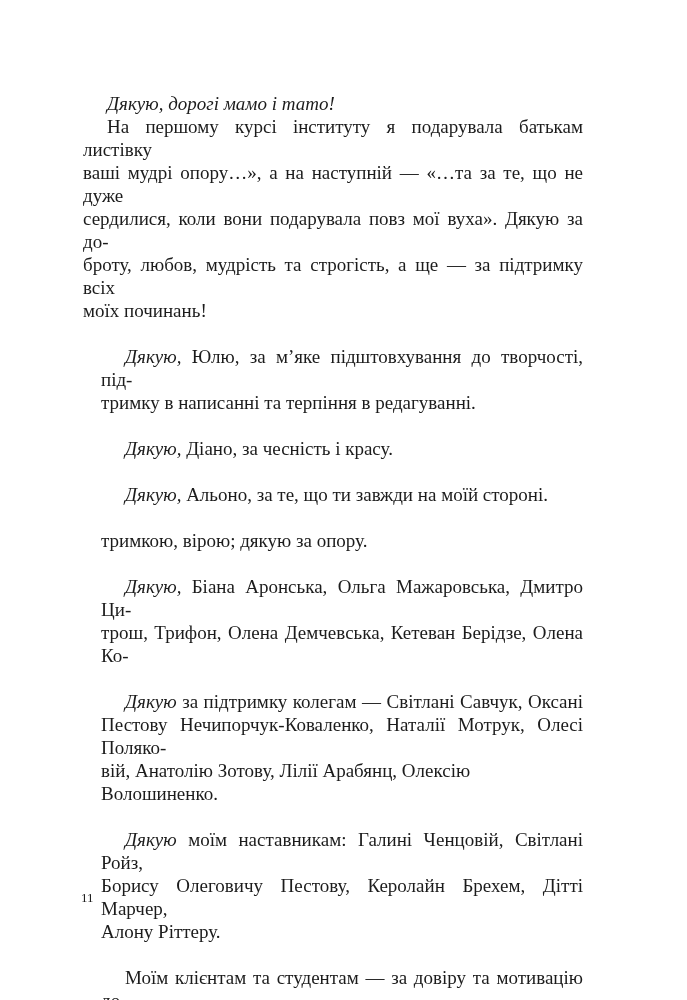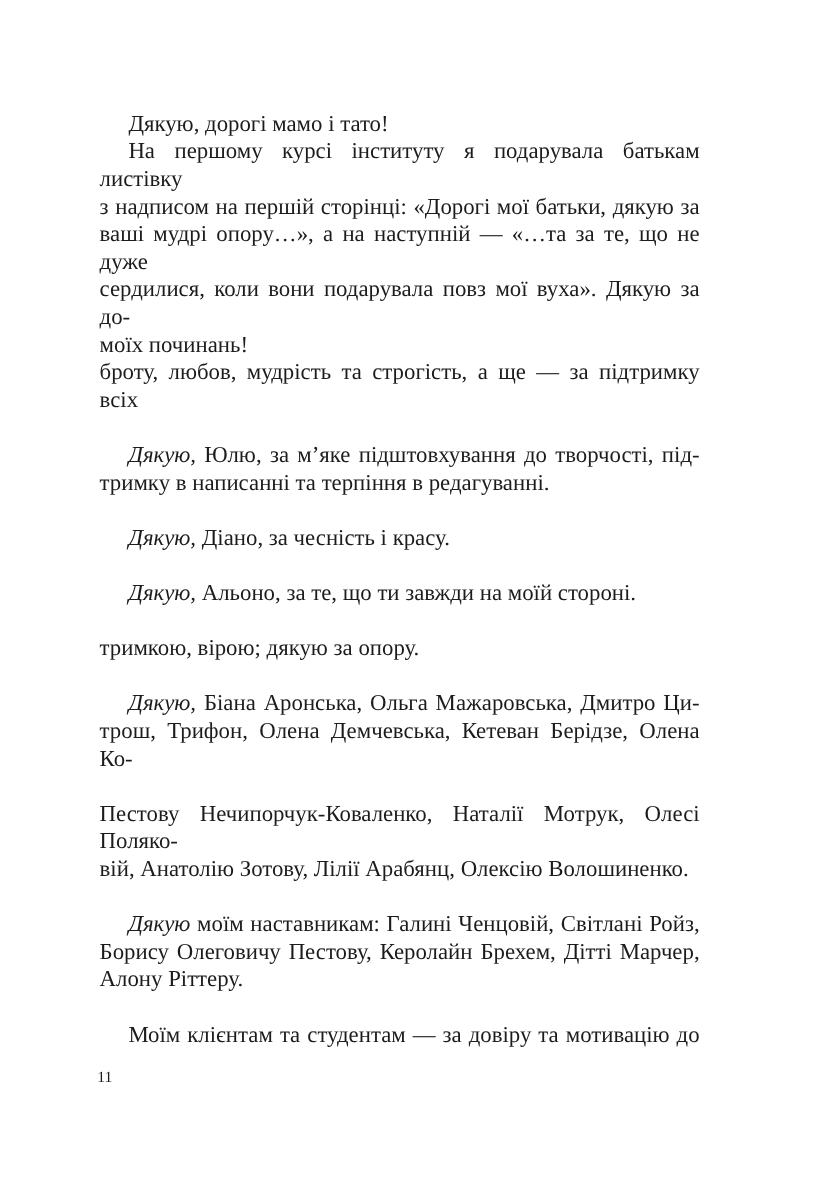--- a/index.html
+++ b/index.html
@@ -26,22 +26,24 @@
     width: 500px;
     font-size: 19px;
     line-height: 23px;
   }
   .para {
     margin: 0;
     padding: 0;
   }
   .para.spaced {
     margin-top: 23px;
+    margin-left: 18px;
   }
   .para.italic {
+    font-style: italic;
   }
   .line {
     display: block;
     white-space: normal;
   }
   .line.first {
     text-indent: 24px;
   }
   .line.just {
     text-align: justify;
@@ -63,44 +65,44 @@
 </head>
 <body>
 
 <div class="page">
   <div class="text-block" id="paragraphs">
       <div class="para italic">
         <span class="line first">Дякую, дорогі мамо і тато!</span>
       </div>
       <div class="para">
         <span class="line first just">На першому курсі інституту я подарувала батькам листівку</span>
-        <span class="line just">з надписом на першій сторінці: «Дорогі мої батьки, дякую за</span>
         <span class="line just">ваші мудрі опору…», а на наступній — «…та за те, що не дуже</span>
         <span class="line just">сердилися, коли вони подарувала повз мої вуха». Дякую за до-</span>
+        <span class="line just">броту, любов, мудрість та строгість, а ще — за підтримку всіх</span>
         <span class="line">моїх починань!</span>
-        <span class="line just">броту, любов, мудрість та строгість, а ще — за підтримку всіх</span>
       </div>
       <div class="para spaced">
         <span class="line first just"><span class="lead">Дякую,</span><span> Юлю, за м’яке підштовхування до творчості, під-</span></span>
         <span class="line">тримку в написанні та терпіння в редагуванні.</span>
       </div>
       <div class="para spaced">
         <span class="line first"><span class="lead">Дякую,</span><span> Діано, за чесність і красу.</span></span>
       </div>
       <div class="para spaced">
         <span class="line first"><span class="lead">Дякую,</span><span> Альоно, за те, що ти завжди на моїй стороні.</span></span>
       </div>
       <div class="para spaced">
         <span class="line">тримкою, вірою; дякую за опору.</span>
       </div>
       <div class="para spaced">
         <span class="line first just"><span class="lead">Дякую,</span><span> Біана Аронська, Ольга Мажаровська, Дмитро Ци-</span></span>
         <span class="line just">трош, Трифон, Олена Демчевська, Кетеван Берідзе, Олена Ко-</span>
       </div>
       <div class="para spaced">
+        <span class="line first just"><span class="lead">Дякую</span><span> за підтримку колегам — Світлані Савчук, Оксані</span></span>
         <span class="line just">Пестову Нечипорчук-Коваленко, Наталії Мотрук, Олесі Поляко-</span>
         <span class="line">вій, Анатолію Зотову, Лілії Арабянц, Олексію Волошиненко.</span>
       </div>
       <div class="para spaced">
         <span class="line first just"><span class="lead">Дякую</span><span> моїм наставникам: Галині Ченцовій, Світлані Ройз,</span></span>
         <span class="line just">Борису Олеговичу Пестову, Керолайн Брехем, Дітті Марчер,</span>
         <span class="line">Алону Ріттеру.</span>
       </div>
       <div class="para spaced">
         <span class="line first just">Моїм клієнтам та студентам — за довіру та мотивацію до</span>

